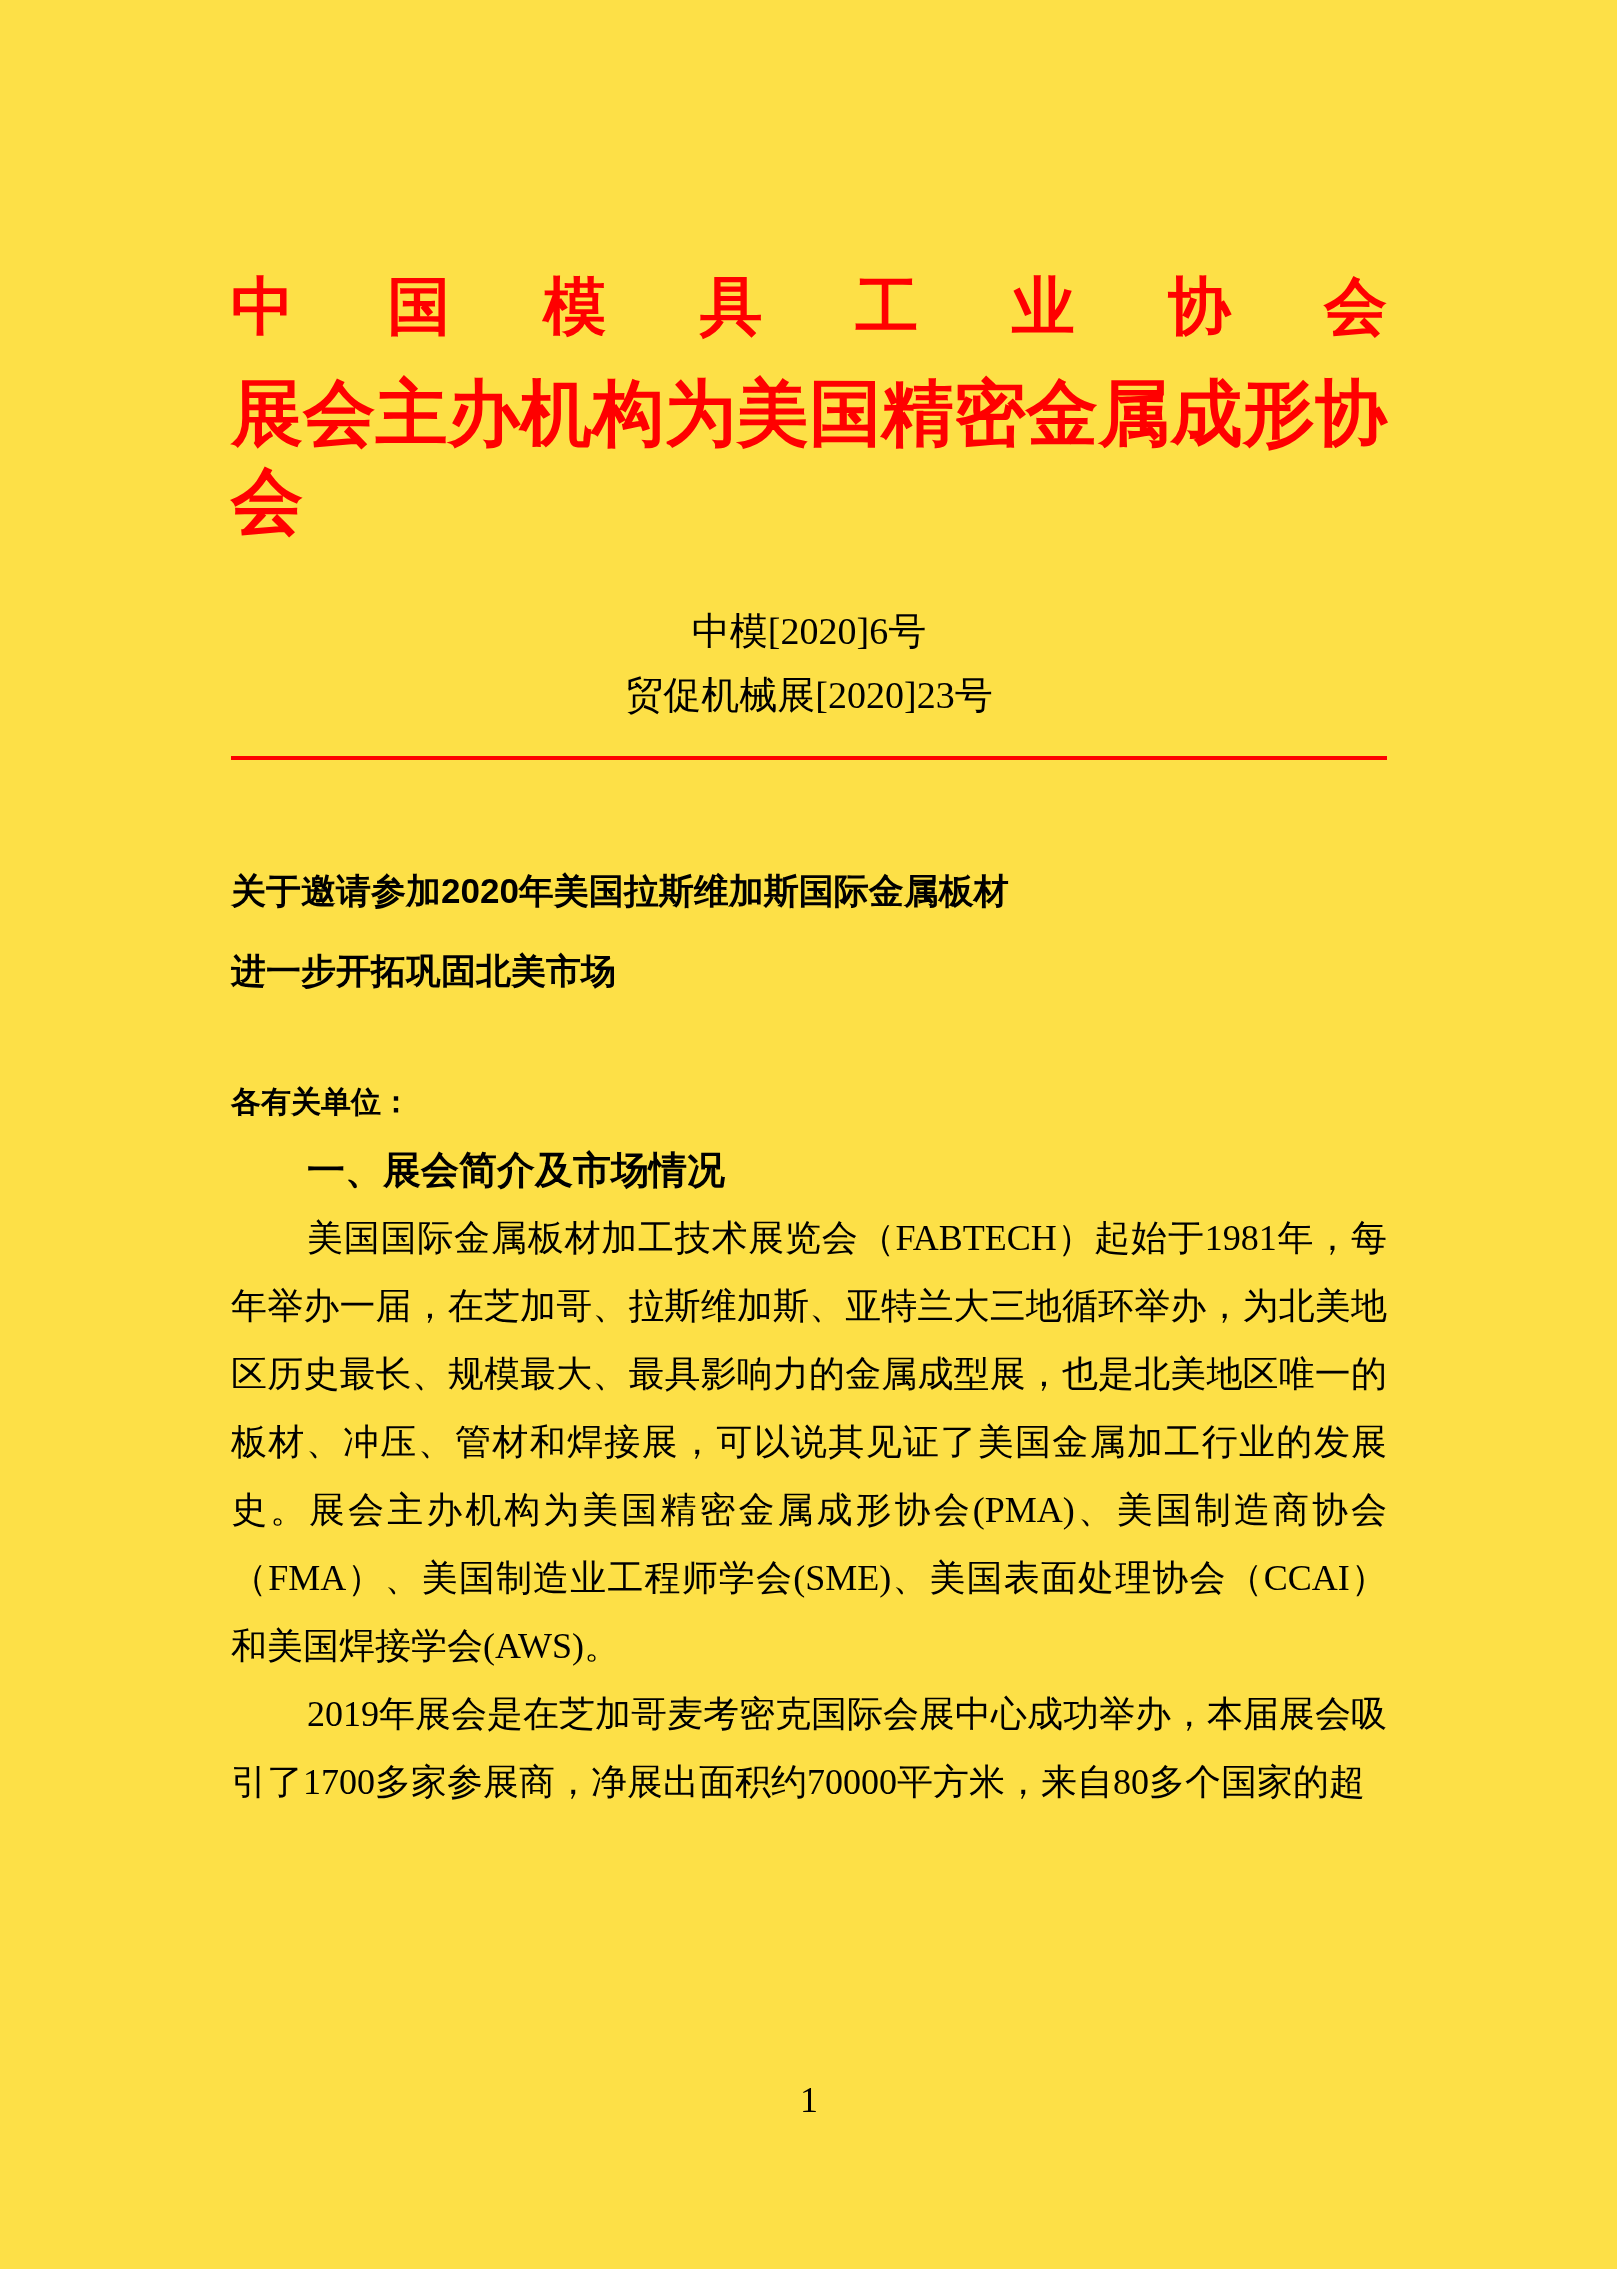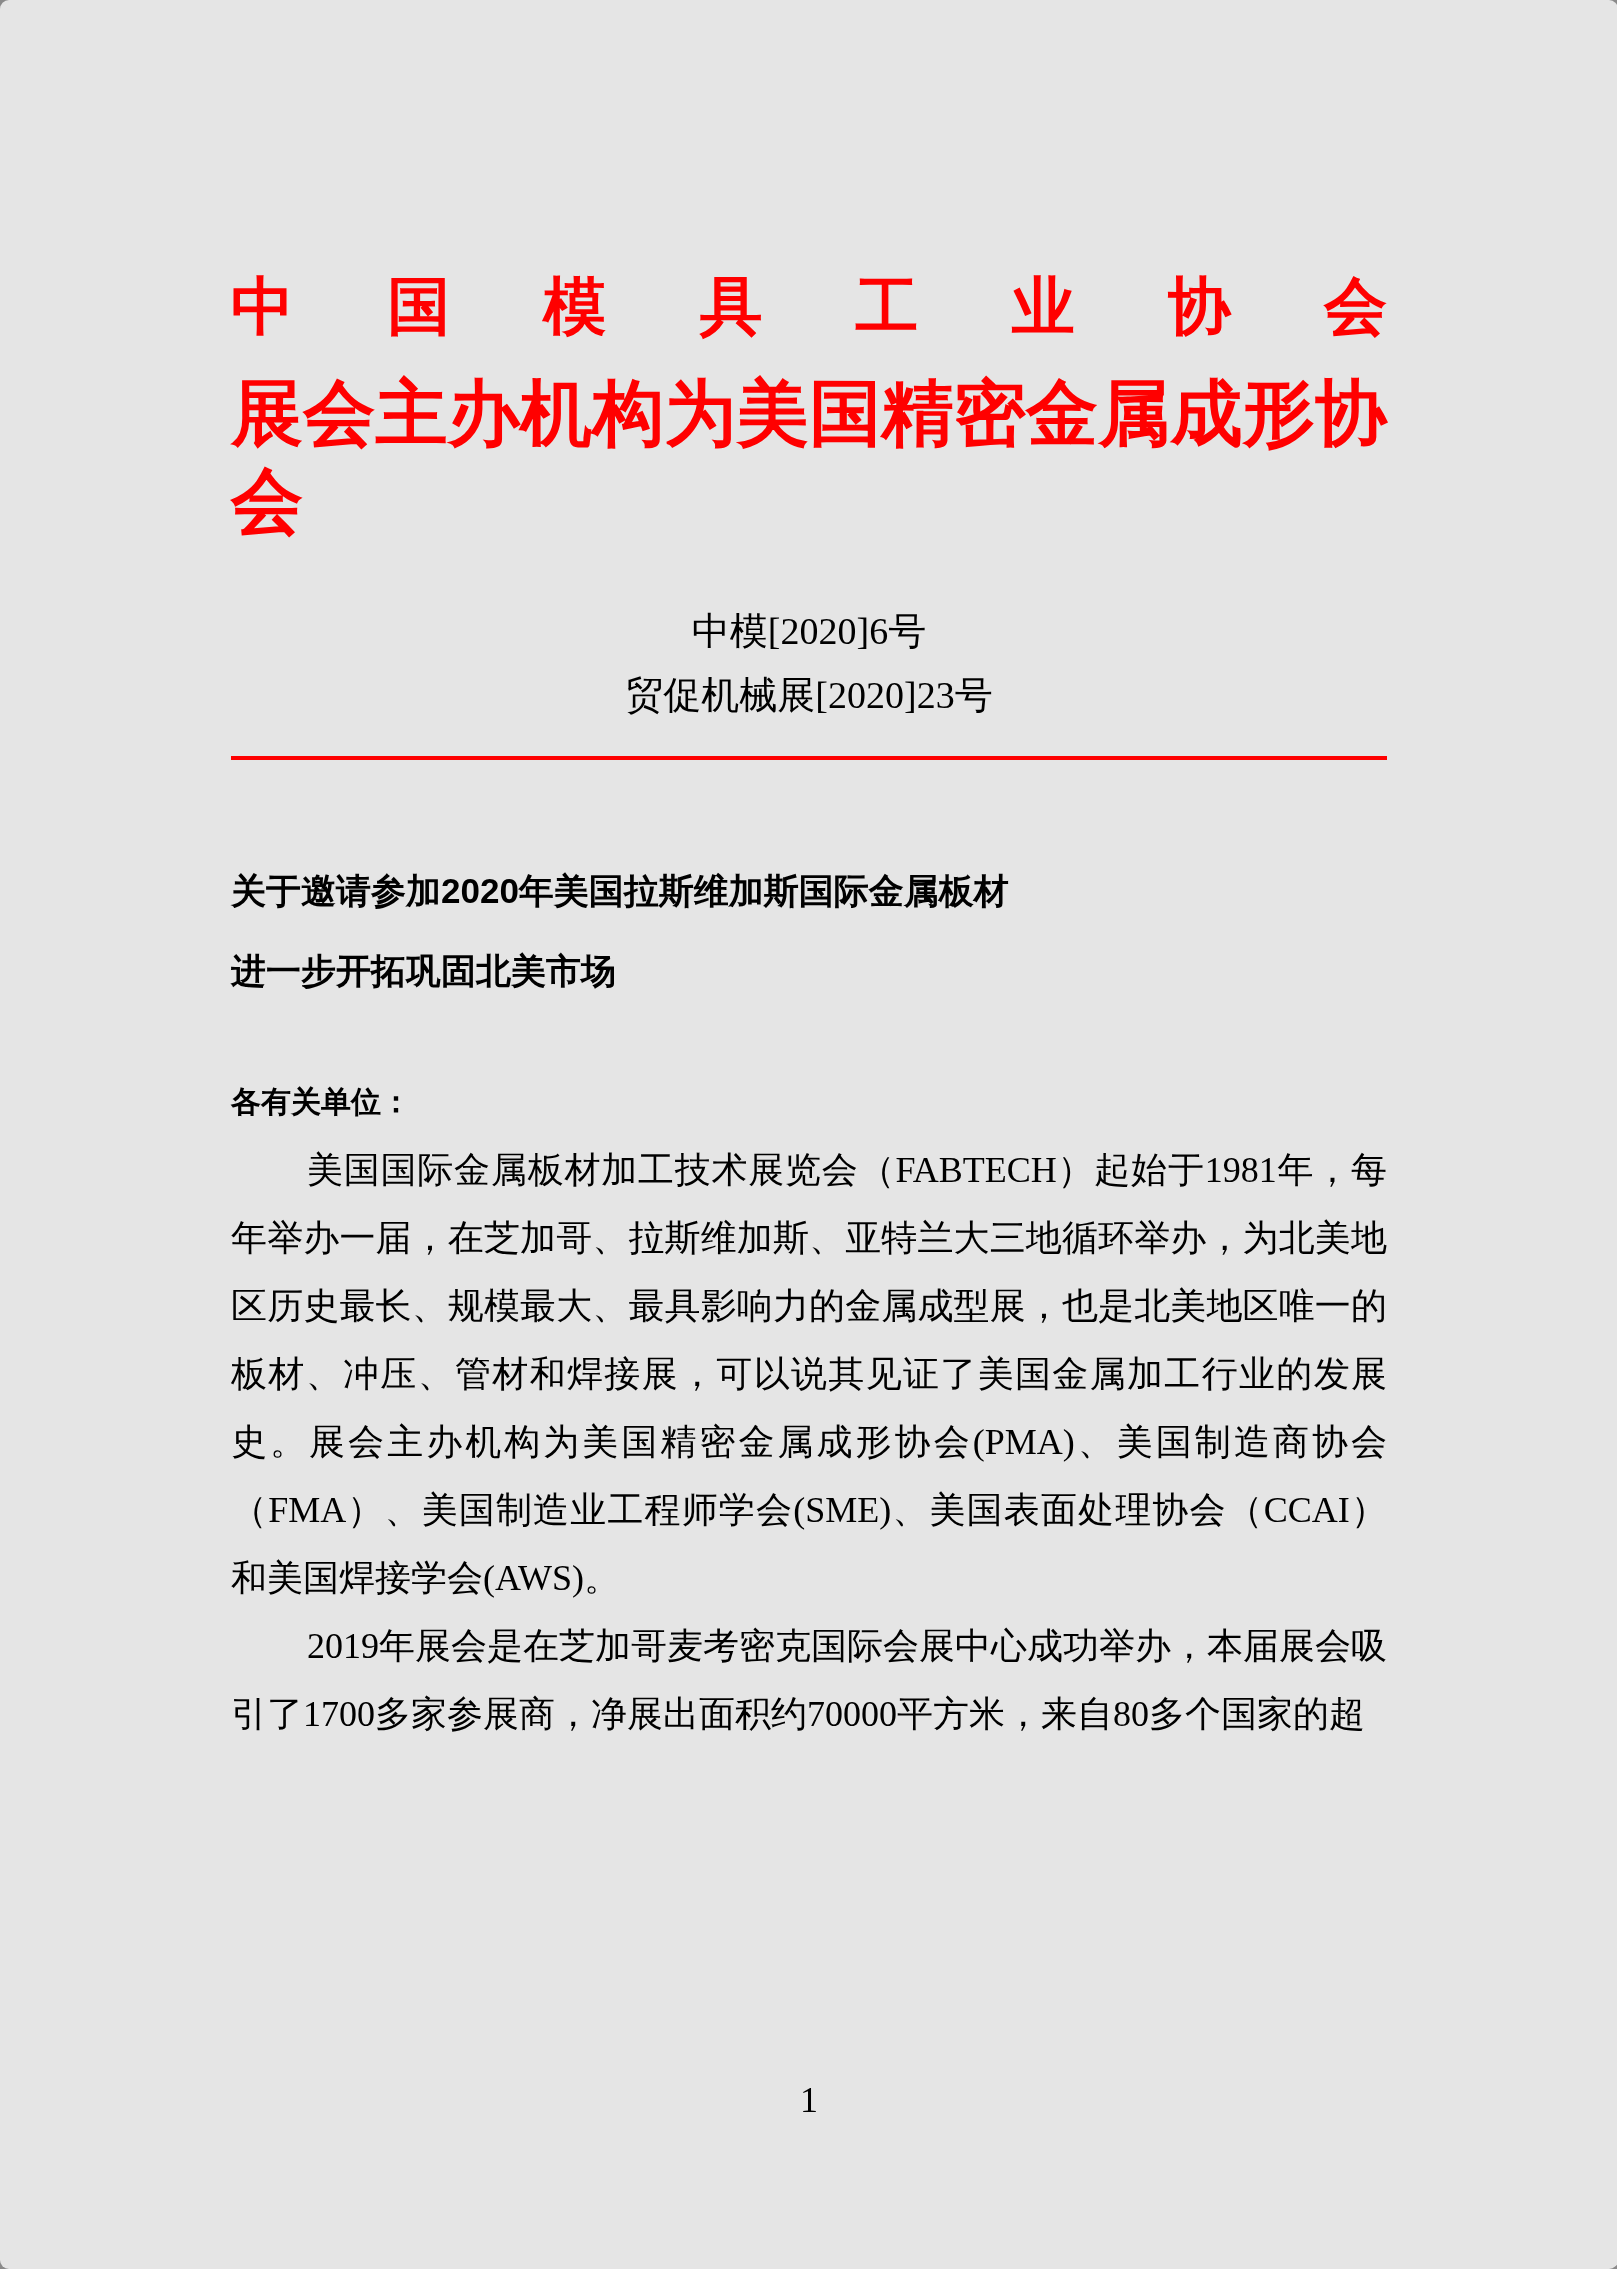--- a/index.html
+++ b/index.html
@@ -87,21 +87,21 @@
     right: 0;
     top: 2079px;
     text-align: center;
     font-size: 36px;
     line-height: 42px;
   }
 </style>
 </head>
 <body>
 
-<div class="page" style="background: #e5e5e5; border-radius: 9px;">
+<div class="page" style="background: #fde047;">
   <div class="content">
 
     <div class="org-line-1 red" style="color: rgb(255, 0, 0);">中国模具工业协会</div>
 
     <div class="org-line-2 red" style="color: rgb(255, 0, 0);">展会主办机构为美国精密金属成形协会</div>
 
     <div class="doc-numbers">
       <div>中模[2020]6号</div>
       <div>贸促机械展[2020]23号</div>
     </div>
@@ -109,20 +109,21 @@
     <div class="red-rule" style="background: rgb(255, 0, 0);"></div>
 
     <div class="notice-title">
       <div>关于邀请参加2020年美国拉斯维加斯国际金属板材</div>
       <div>进一步开拓巩固北美市场</div>
     </div>
 
     <div class="salutation">各有关单位：</div>
 
     <div class="body-blocks">
+        <p class="heading">一、展会简介及市场情况</p>
         <p class="paragraph">美国国际金属板材加工技术展览会（FABTECH）起始于1981年，每年举办一届，在芝加哥、拉斯维加斯、亚特兰大三地循环举办，为北美地区历史最长、规模最大、最具影响力的金属成型展，也是北美地区唯一的板材、冲压、管材和焊接展，可以说其见证了美国金属加工行业的发展史。展会主办机构为美国精密金属成形协会(PMA)、美国制造商协会（FMA）、美国制造业工程师学会(SME)、美国表面处理协会（CCAI）和美国焊接学会(AWS)。</p>
         <p class="paragraph">2019年展会是在芝加哥麦考密克国际会展中心成功举办，本届展会吸引了1700多家参展商，净展出面积约70000平方米，来自80多个国家的超</p>
       </div>
 
   </div>
 
   <div class="page-number">1</div>
 </div>
 
 

